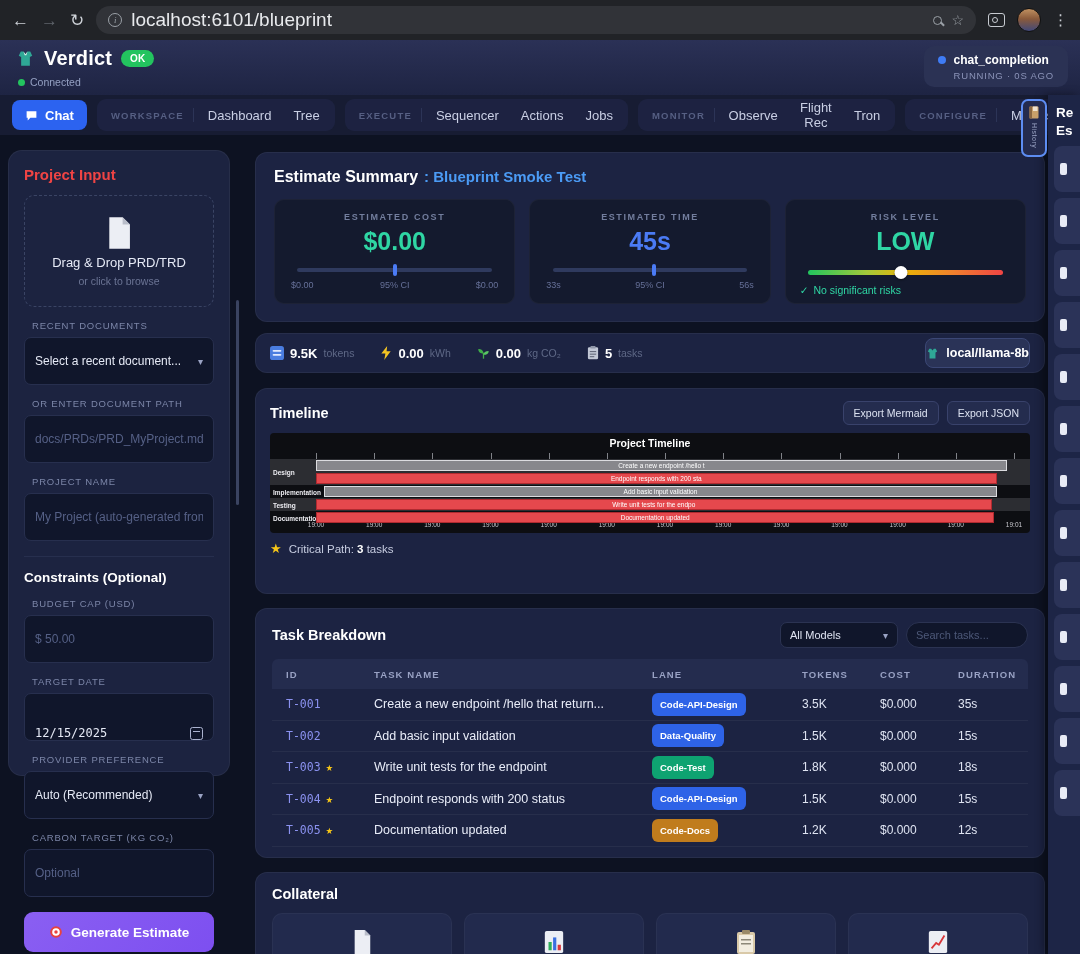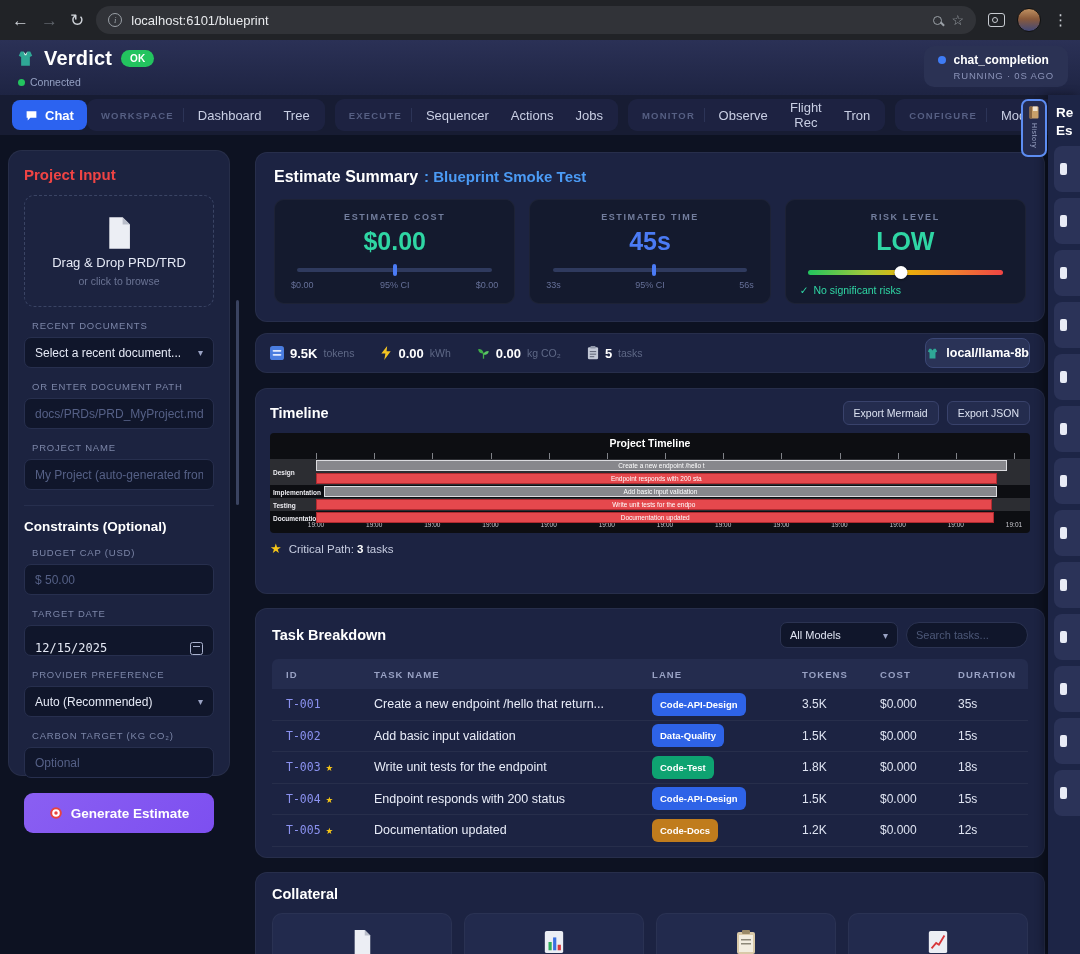--- a/index.html
+++ b/index.html
@@ -7,21 +7,21 @@
   body { background:#0d1222; font-family:"Liberation Sans",sans-serif; position:relative; color:#e7ebf7; }
   svg { display:block; }
 
   
   #browser-bar { position:absolute; left:0; top:0; width:1080px; height:40px; background:#212327; display:flex; align-items:center; gap:12px; padding:0 12px; z-index:70; }
   .nav-arrow { color:#cdd1d7; font-size:17px; line-height:1; cursor:default; }
   .nav-arrow.dim { color:#5f646b; }
   #omnibox { flex:1; height:28px; background:#313338; border-radius:14px; display:flex; align-items:center; gap:9px; padding:0 12px; }
   .info-circle { width:14px; height:14px; border:1.5px solid #9aa0a6; border-radius:50%; display:flex; align-items:center; justify-content:center; color:#9aa0a6; font-size:9px; font-family:"Liberation Serif",serif; font-style:italic; }
   .info-circle::after { content:"i"; }
-  #omnibox .url { color:#e8eaed; font-size:13px; }
+  #omnibox .url { color:#e8eaed; font-size:19px; }
   #omnibox .spacer { flex:1; }
   .magnifier { width:9px; height:9px; border:1.6px solid #9aa0a6; border-radius:50%; position:relative; }
   .magnifier::after { content:""; position:absolute; width:5px; height:1.6px; background:#9aa0a6; transform:rotate(45deg); right:-4px; bottom:-1px; }
   .star-glyph { color:#9aa0a6; font-size:14px; line-height:1; }
   .tabsearch { width:17px; height:14px; border:1.7px solid #c7cbd1; border-radius:3px; position:relative; }
   .tabsearch::after { content:""; position:absolute; left:3px; top:3px; width:4px; height:4px; border:1.3px solid #c7cbd1; border-radius:50%; }
   .avatar { width:24px; height:24px; border-radius:50%; background:linear-gradient(180deg,#c09060 0%,#8a5a3b 45%,#41497a 100%); border:1px solid #111; }
   .kebab { color:#c7cbd1; font-size:15px; letter-spacing:0; }
 
   
@@ -31,21 +31,21 @@
   #ok-badge { background:#23c45f; color:#fff; font-size:10px; font-weight:700; padding:3px 9px; border-radius:10px; }
   #conn-row { position:absolute; left:18px; top:36px; display:flex; align-items:center; gap:5px; font-size:10.5px; color:#93m; color:#94a0c2; }
   .green-dot { width:7px; height:7px; border-radius:50%; background:#23c45f; }
   #activity-card { position:absolute; right:12px; top:6px; background:#2b3254; border-radius:10px; padding:7px 14px 6px; }
   #activity-card .row1 { display:flex; align-items:center; gap:8px; }
   .blue-dot { width:8px; height:8px; border-radius:50%; background:#3f7cf6; }
   #activity-name { font-size:12px; font-weight:700; color:#fff; }
   #activity-status { font-size:9.5px; color:#8b93b8; letter-spacing:.8px; margin:3px 0 0 16px; }
 
   
-  #nav-bar { position:absolute; left:0; top:95px; width:1080px; height:40px; background:#171c33; display:flex; align-items:center; padding:0 12px; z-index:20; }
+  #nav-bar { position:absolute; left:0; top:95px; width:1080px; height:40px; background:#171c33; display:flex; align-items:center; gap:10px; padding:0 12px; z-index:20; }
   #chat-btn { background:#2c63f0; border:none; color:#fff; font-weight:700; font-size:13px; height:30px; padding:0 13px; border-radius:8px; display:flex; align-items:center; gap:7px; font-family:inherit; }
   .nav-group { background:rgba(30,36,66,.9); border-radius:9px; height:32px; display:flex; align-items:center; padding:0 4px; }
   .nav-group-label { font-size:9.5px; font-weight:700; color:#565f83; letter-spacing:1.2px; padding:0 9px 0 10px; }
   .vsep { width:1px; height:14px; background:#2c3457; margin-right:3px; }
   .nav-item { font-size:13px; color:#c9cfe4; padding:5px 11px; border-radius:6px; background:none; border:none; font-family:inherit; }
 
   
   #history-tab { position:absolute; left:1021px; top:99px; width:26px; height:58px; background:#242b4e; border:2px solid #5d8df2; border-radius:7px; z-index:62; display:flex; flex-direction:column; align-items:center; padding-top:5px; gap:4px; }
   #history-label { writing-mode:vertical-rl; font-size:7px; color:#9aa3c4; letter-spacing:.5px; }
   #right-panel { position:absolute; left:1048px; top:95px; width:32px; height:859px; background:#1d2546; z-index:55; box-shadow:-4px 0 10px rgba(0,0,0,.4); overflow:hidden; }
@@ -53,21 +53,21 @@
   .rp-item { width:30px; height:46px; margin:6px 0 6px 6px; background:#2b3358; border-radius:8px 0 0 8px; display:flex; align-items:center; padding-left:6px; }
   .rp-bar { width:7px; height:12px; background:#e8ebf5; border-radius:2px; }
 
   
   #sidebar { position:absolute; left:8px; top:150px; width:222px; height:626px; background:#1c2340; border:1px solid rgba(255,255,255,.05); border-radius:14px; padding:15px 15px; z-index:10; }
   #sidebar h2 { font-size:15px; font-weight:800; color:#ef4444; margin-bottom:12px; }
   #dropzone { border:1.5px dashed #3a4464; border-radius:10px; height:112px; display:flex; flex-direction:column; align-items:center; justify-content:center; gap:5px; }
   #dropzone .dz1 { font-size:13px; color:#e6eaf6; }
   #dropzone .dz2 { font-size:10.5px; color:#6b7494; }
   .side-label { font-size:9.5px; font-weight:400; color:#7c86a8; letter-spacing:.8px; margin:13px 0 6px;padding-left:8px; }
-  .side-field { width:100%; background:#10162b; border:1px solid #272f4e; border-radius:7px; height:31px; display:flex; align-items:center; padding:0 10px; font-size:12px; color:#e5e9f5; font-family:inherit; }
+  .side-field { width:100%; background:#10162b; border:1px solid #272f4e; border-radius:7px; height:48px; display:flex; align-items:center; padding:0 10px; font-size:12px; color:#e5e9f5; font-family:inherit; }
   .side-field.is-select { justify-content:space-between; }
   input.side-field::placeholder { color:#556086; }
   input.side-field { outline:none; }
   .chev { color:#9aa3c4; font-size:10px; }
   .divider { height:1px; background:#272f4e; margin:15px 0 13px; }
   #constraints-title { font-size:13.5px; font-weight:800; color:#fff; }
   #date-field { font-family:"DejaVu Sans Mono",monospace; font-size:12px; font-weight:400; justify-content:space-between;align-items:flex-end; }
   .cal-icon { width:13px; height:13px; border:1.6px solid #aab2cf; border-radius:2.5px; position:relative; }
   .cal-icon::after { content:""; position:absolute; left:1.5px; top:2.5px; width:7px; height:1.6px; background:#aab2cf; }
   #generate-btn { margin-top:15px; width:100%; height:40px; border:none; border-radius:9px; background:linear-gradient(135deg,#8a5ff2,#7d4ff0); color:#fff; font-size:13.5px; font-weight:800; display:flex; align-items:center; justify-content:center; gap:8px; font-family:inherit; }

